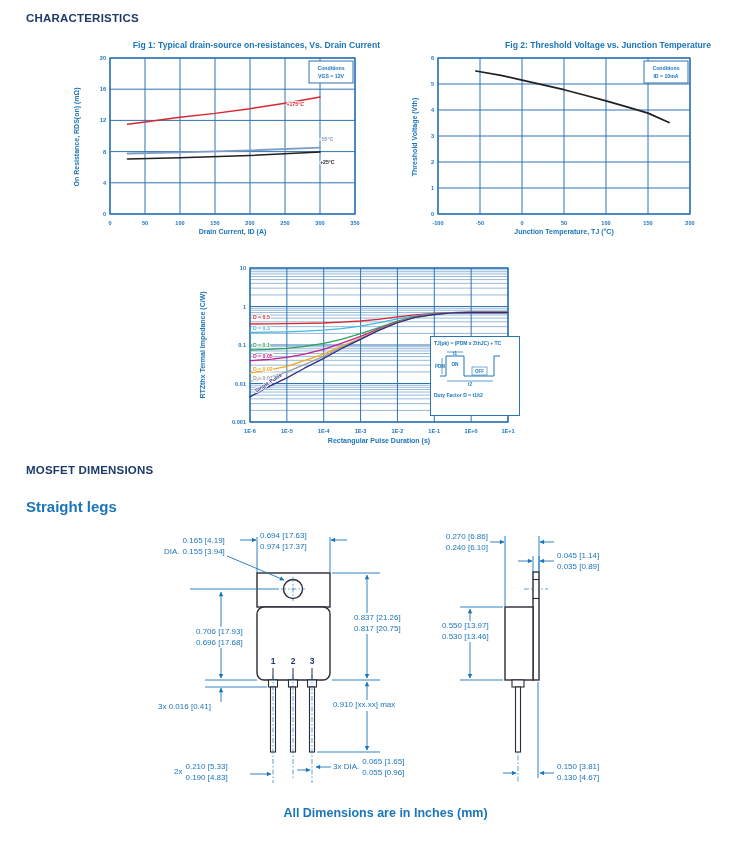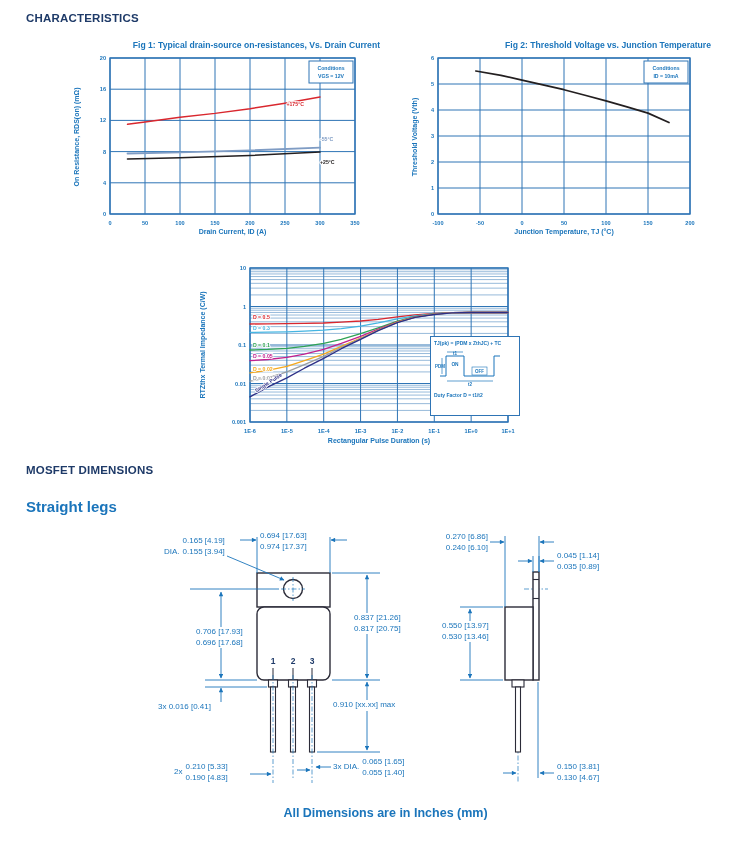--- a/index.html
+++ b/index.html
@@ -337,21 +337,21 @@
       <span>2x</span>
       <span class="dim-col">
         <span>0.210 [5.33]</span>
         <span>0.190 [4.83]</span>
       </span>
     </div>
     <div class="dim dim-row" style="left:183px;top:237px;">
       <span>3x DIA.</span>
       <span class="dim-col">
         <span>0.065 [1.65]</span>
-        <span>0.055 [1.40]</span>
+        <span>0.055 [0.96]</span>
       </span>
     </div>
 
     <div class="dim right" style="left:286px;top:12px;width:52px;">
       <div>0.270 [6.86]</div>
       <div>0.240 [6.10]</div>
     </div>
     <div class="dim" style="left:407px;top:31px;">
       <div>0.045 [1.14]</div>
       <div>0.035 [0.89]</div>

